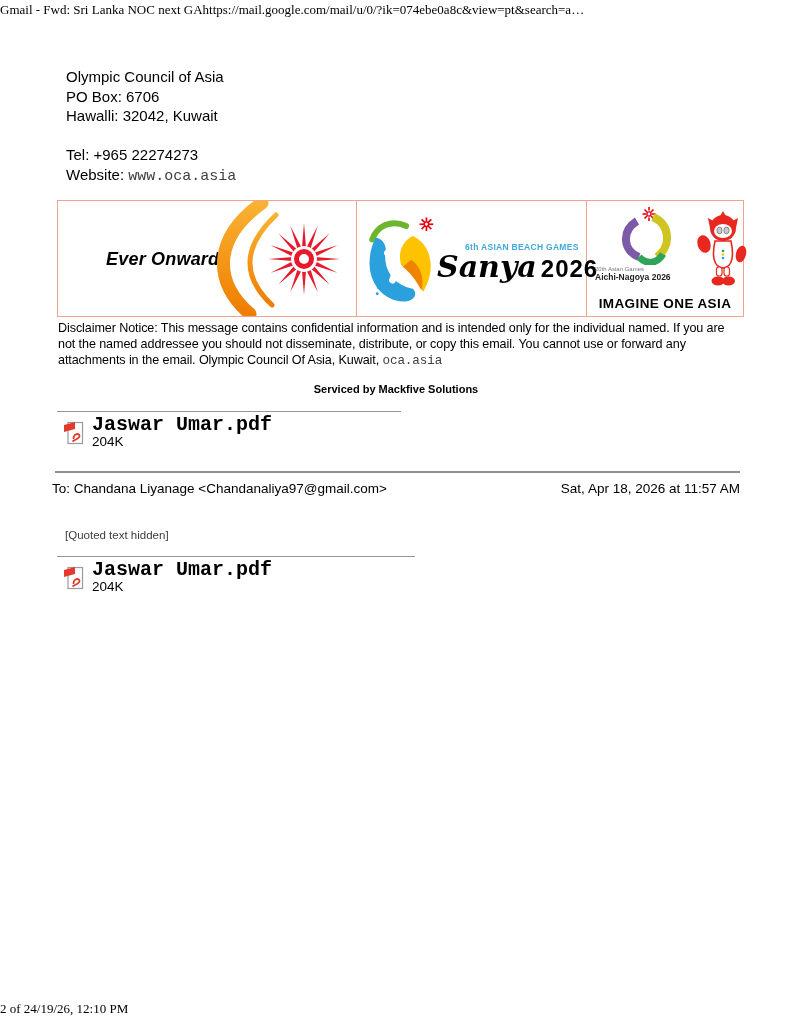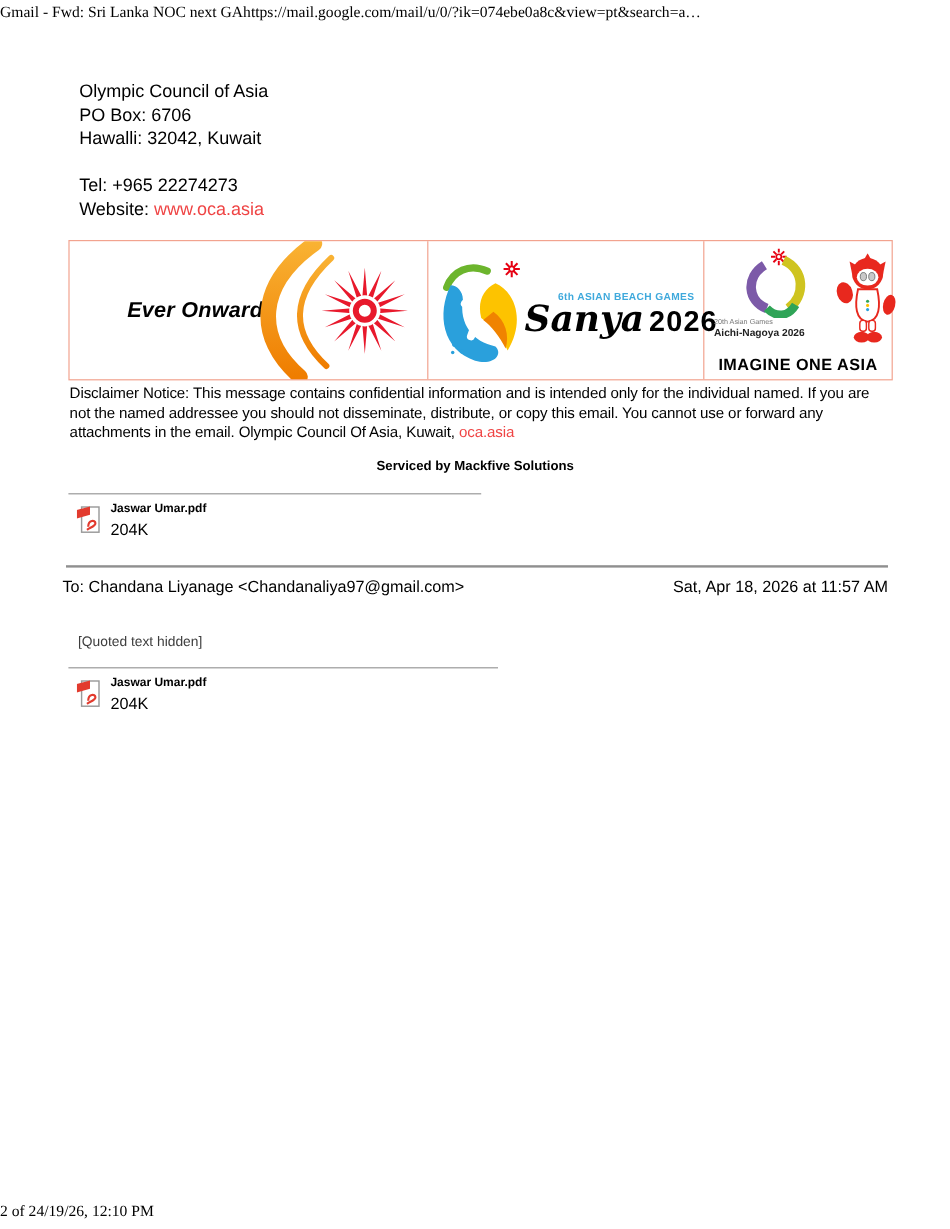--- a/index.html
+++ b/index.html
@@ -12,21 +12,21 @@
   .print-header, .print-footer {
     position:absolute; left:0; right:0; display:flex; 
     font-family:"Liberation Serif", serif; font-size:13px; color:#000;
   }
   .print-header { top:2px; }
   .print-footer { bottom:7px; }
 
   
   .signature { position:absolute; left:66px; top:67px; font-size:15px; line-height:19.5px; }
   .sig-gap { height:19.5px; }
-  a.link { color:#ef4444; text-decoration:none; cursor:pointer; }
+  a.link { color:#404040; text-decoration:none; cursor:pointer;font-family:Liberation Mono, monospace; }
 
   
   .banner {
     position:absolute; left:57px; top:200px; width:687px; height:117px;
     border:1px solid #f2a38f; display:flex; background:#fff;padding-left:32px;
   }
   .panel { position:relative; height:100%; }
   .panel-oca   { width:267px; border-right:1px solid #f2a38f; }
   .panel-sanya { width:230px; border-right:1px solid #f2a38f; }
   .panel-aichi { flex:1; }
@@ -62,21 +62,21 @@
   .divider { position:absolute; background:#999; height:1.4px; }
   .div-att1 { left:57px; top:411px; width:344px; }
   .div-full { left:55px; top:471px; width:685px; background:#8f8f8f; height:1.6px; }
   .div-att2 { left:57px; top:556px; width:358px; }
 
   
   .attachment { position:absolute; display:flex; gap:8px; cursor:pointer; }
   .att-1 { left:64px; top:417px; }
   .att-2 { left:64px; top:562px; }
   .pdf-badge { margin-top:4px; }
-  .att-name { font-size:10px; font-weight:bold; line-height:16.5px; }
+  .att-name { font-size:20px; font-weight:bold; line-height:16.5px;font-family:Liberation Mono, monospace; }
   .att-size { font-size:13.5px; line-height:15px; }
 
   
   .email-header { position:absolute; left:52px; right:52px; top:480px; display:flex; justify-content:space-between; font-size:13.5px; line-height:18.5px; }
   .eh-name { font-weight:bold; }
   .eh-date { white-space:nowrap; }
 
   .quoted { position:absolute; left:65px; top:529px; font-size:11.5px; color:#3d3d3d; }
 </style>
 </head>

